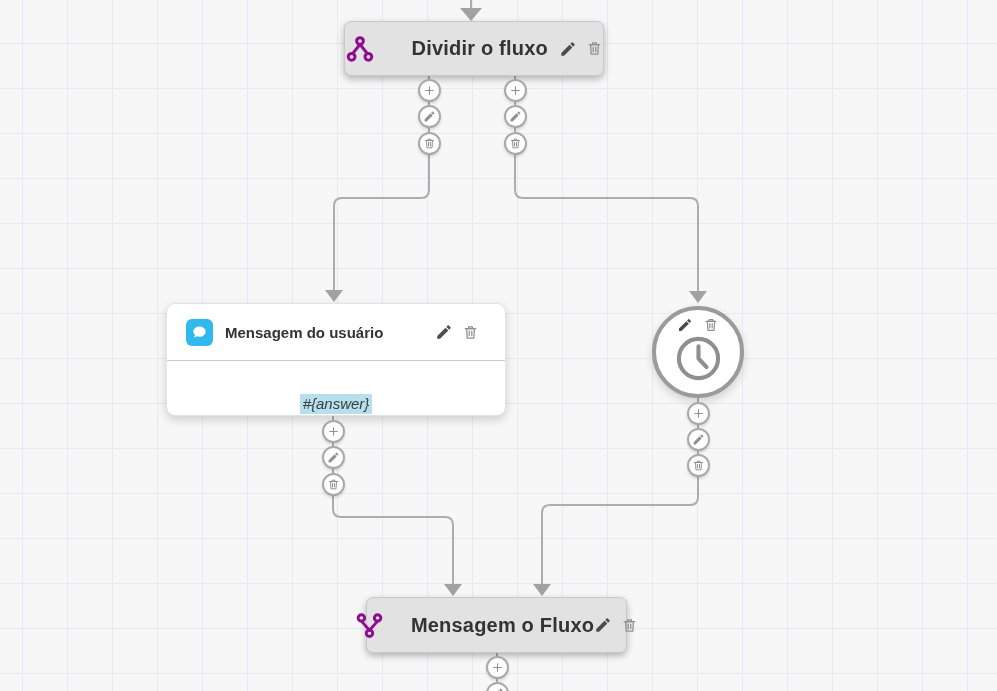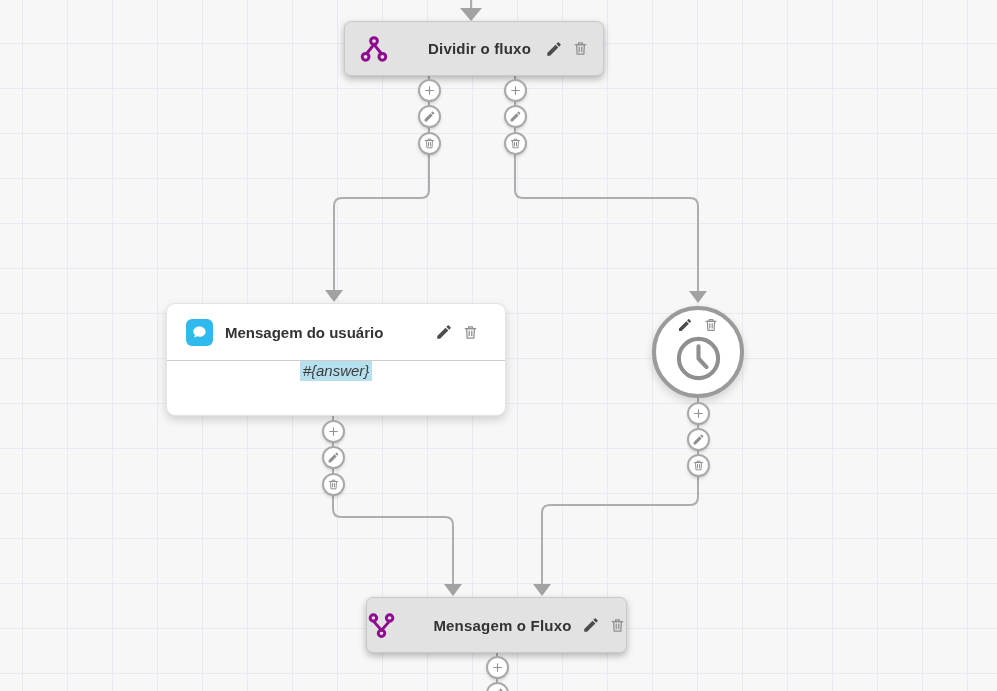--- a/index.html
+++ b/index.html
@@ -29,36 +29,36 @@
   }
   svg.connectors{position:absolute;left:0;top:0;z-index:1;}
   svg.connectors path{fill:none;stroke:var(--connector);stroke-width:2;}
   svg.connectors polygon{fill:var(--arrow);stroke:none;}
 
   .node-gray{
     position:absolute;z-index:3;display:flex;align-items:center;justify-content:center;
     background:var(--node-gray);border:1px solid var(--node-border);border-radius:7px;
     box-shadow:0 3px 7px rgba(0,0,0,.28);
   }
-  .node-title{font-size:15px;font-weight:bold;color:var(--title);white-space:nowrap;letter-spacing:.2px;margin-left:27px;}
+  .node-title{font-size:20px;font-weight:bold;color:var(--title);white-space:nowrap;letter-spacing:.2px;margin-left:27px;}
   .hdr-gap{width:14px;}
   .act{width:18px;height:18px;cursor:pointer;flex:0 0 auto;}
   .act.pencil{color:var(--dark-icon);}
   .act.trash{color:var(--mid-icon);width:17px;height:17px;margin-left:9px;}
 
   .node-white{
     position:absolute;z-index:3;background:#fff;border:1px solid #e3e3e3;border-radius:9px;
     box-shadow:0 4px 10px rgba(0,0,0,.16);
   }
   .nw-header{display:flex;align-items:center;height:56px;padding:0 26px 0 19px;border-bottom:1px solid #ccc;}
   .chat-badge{width:27px;height:27px;border-radius:6px;background:var(--blue);display:flex;align-items:center;justify-content:center;flex:0 0 auto;}
   .chat-badge svg{width:17px;height:17px;color:#fff;}
   .nw-title{margin-left:12px;font-size:15px;font-weight:bold;color:var(--title);white-space:nowrap;}
   .nw-actions{margin-left:auto;display:flex;align-items:center;}
-  .nw-body{height:53px;display:flex;align-items:flex-start;justify-content:center;}
+  .nw-body{height:53px;display:flex;align-items:flex-end;justify-content:center;}
   .var-chip{font-style:italic;font-size:15px;color:#3b3b3b;background:var(--highlight);padding:0 3px;line-height:20px;}
 
   .node-circle{
     position:absolute;z-index:3;width:92px;height:92px;border-radius:50%;
     background:#fff;border:4px solid #9b9b9b;box-sizing:border-box;
     box-shadow:0 4px 8px rgba(0,0,0,.15);
     display:flex;flex-direction:column;align-items:center;
   }
   .nc-actions{display:flex;align-items:center;margin-top:7px;}
   .nc-actions .act{width:16px;height:16px;}

